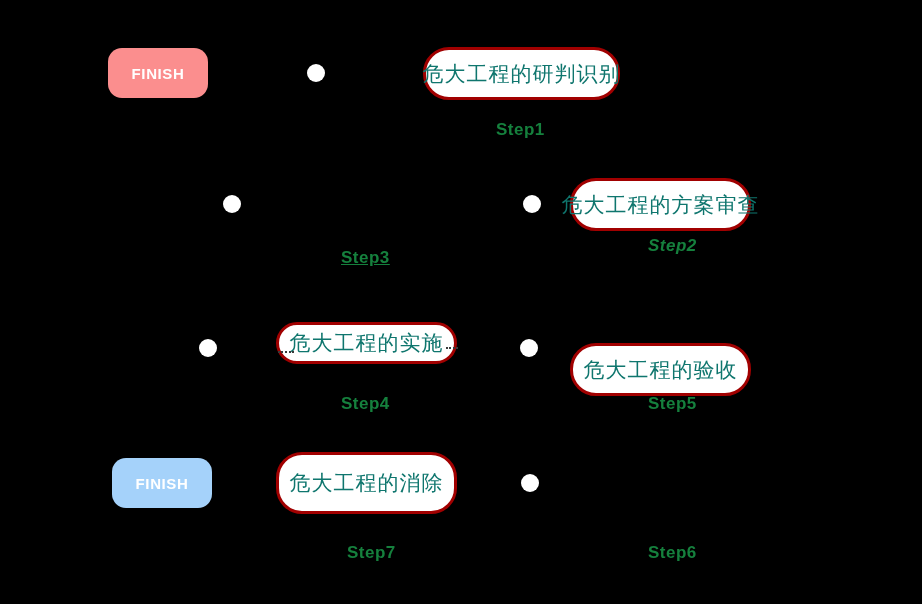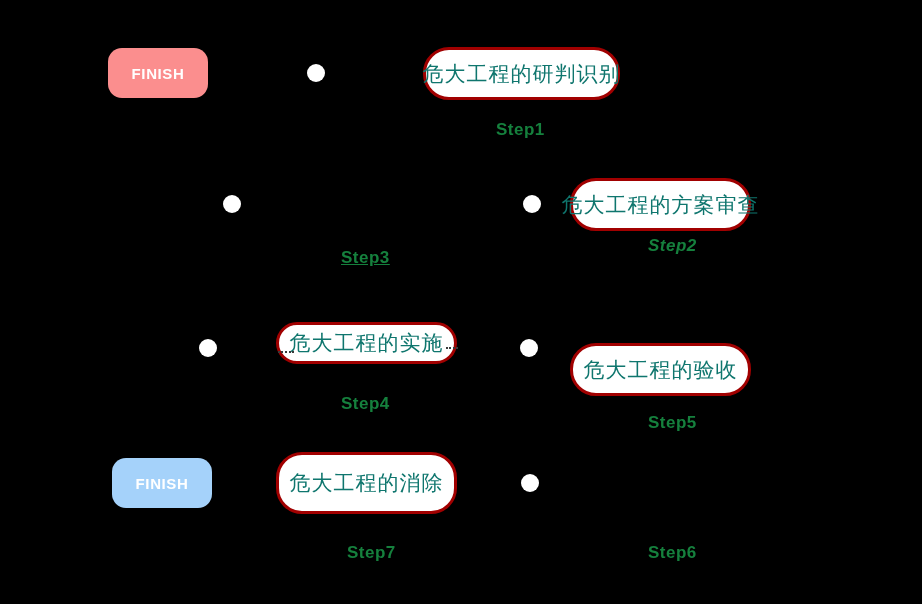--- a/index.html
+++ b/index.html
@@ -129,21 +129,21 @@
   <div class="dotline dotline-right"></div>
 
   <div class="step-caption" style="left:341px; top:394px;">Step4</div>
 
   <div class="node-dot" style="left:520px; top:339px;"></div>
 
   <div class="step-box" style="left:570px; top:322px; width:181px; height:53px;margin-top:21px;">
     <span class="step-text">危大工程的验收</span>
   </div>
 
-  <div class="step-caption" style="left:648px; top:394px;margin-top:19px;">Step5</div>
+  <div class="step-caption" style="left:648px; top:394px;">Step5</div>
 
   <div class="pill pill-finish">FINISH</div>
 
   <div class="step-box" style="left:276px; top:452px; width:181px; height:62px;">
     <span class="step-text">危大工程的消除</span>
   </div>
 
   <div class="step-caption" style="left:347px; top:543px;">Step7</div>
 
   <div class="node-dot" style="left:521px; top:474px;"></div>

